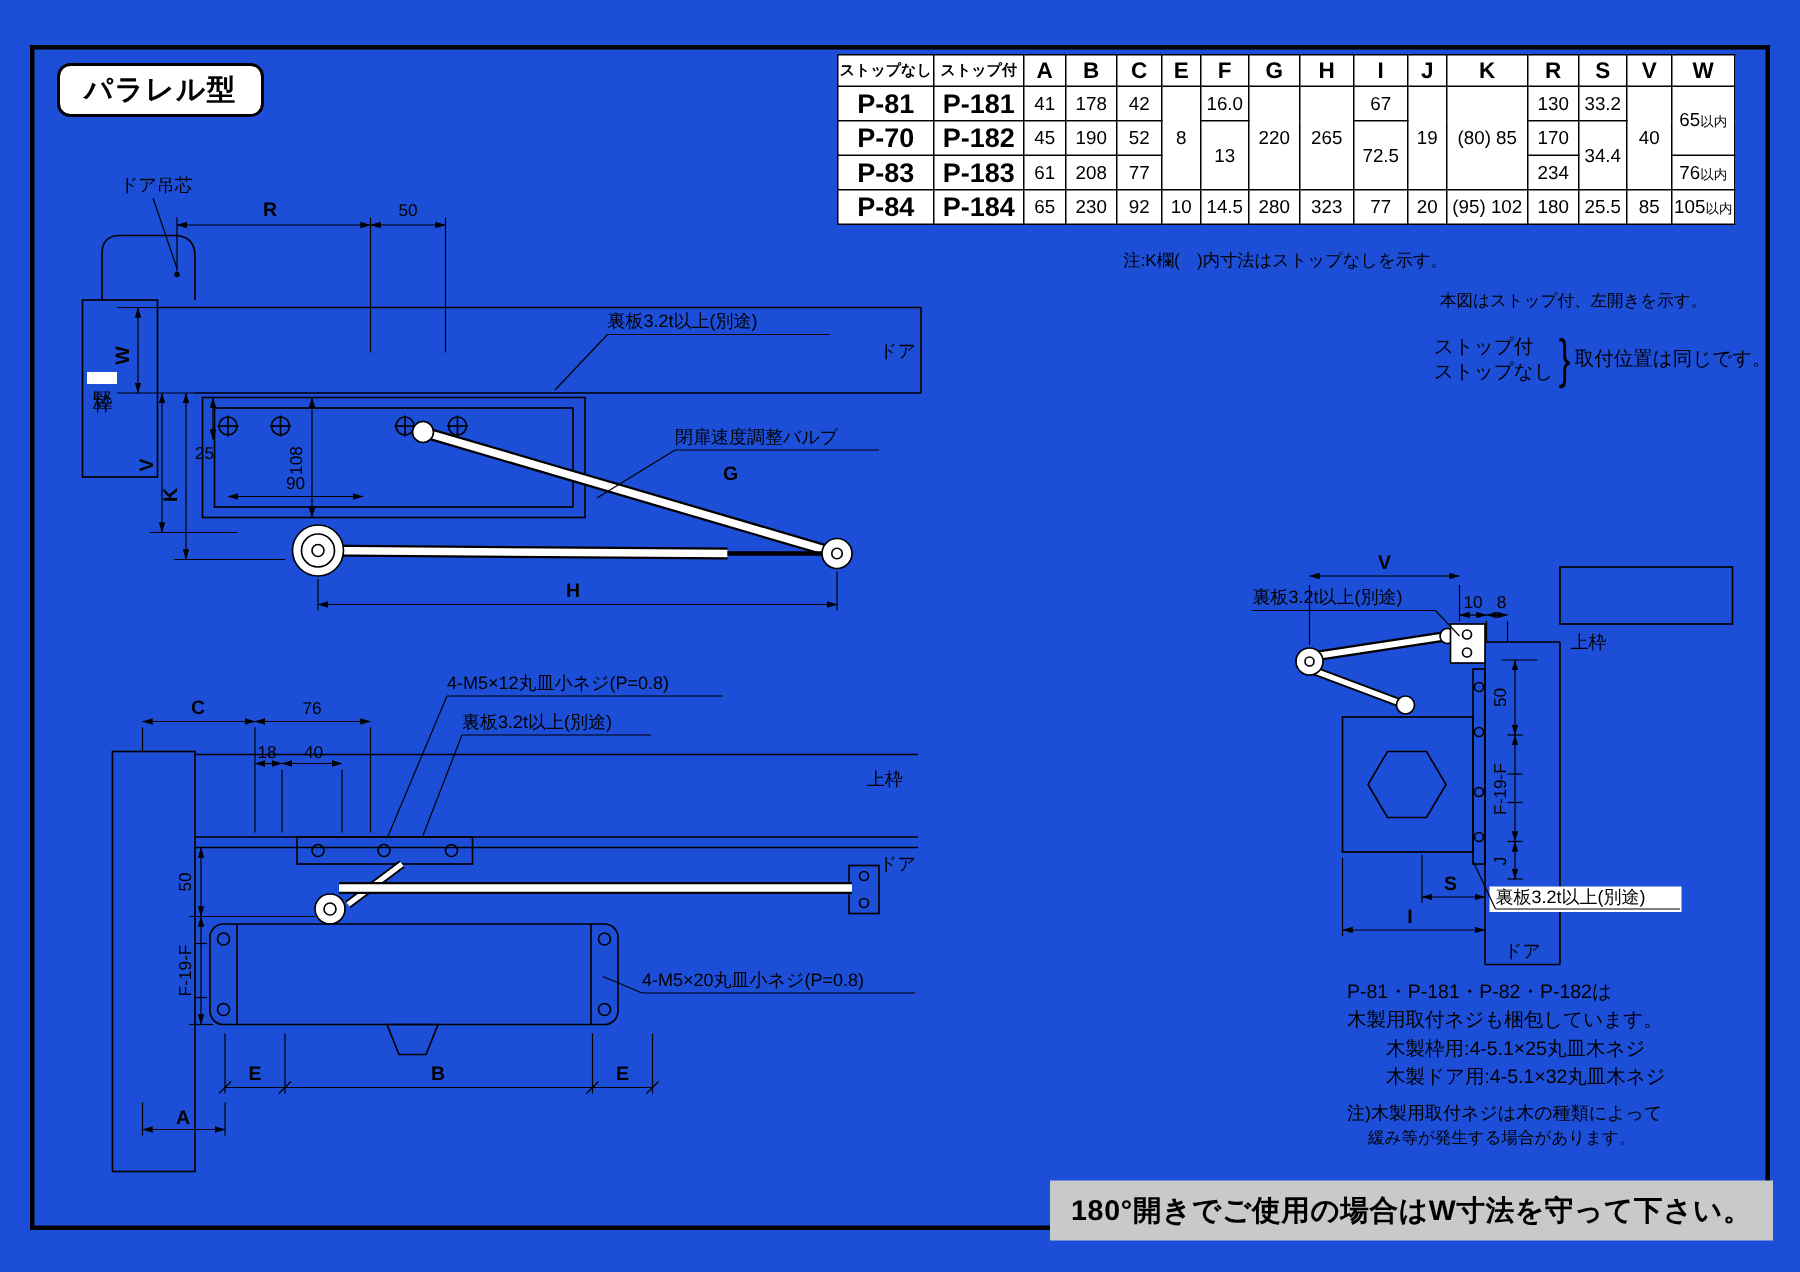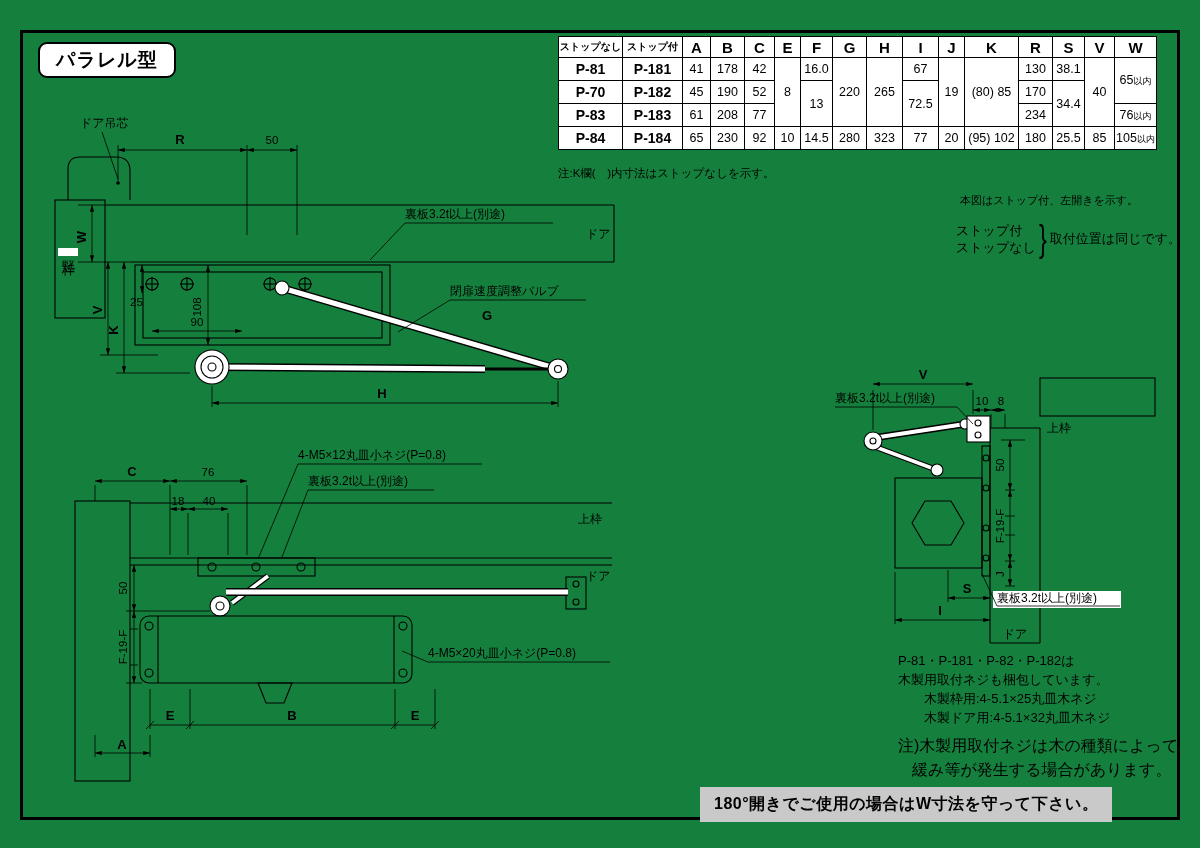--- a/index.html
+++ b/index.html
@@ -1,41 +1,41 @@
 <!DOCTYPE html>
 <html><head>
 <meta charset="utf-8">
 <style>
   *{margin:0;padding:0;box-sizing:border-box}
   html,body{width:1200px;height:848px;background:#fff;color:#000;
     font-family:"Liberation Sans",sans-serif;position:relative;overflow:hidden}
-  .page{position:absolute;inset:0;background:#15803d}
+  .page{position:absolute;inset:0;background:#1d4ed8}
   .frame{position:absolute;left:20px;top:30px;width:1160px;height:790px;border:3px solid #000}
   .title-box{position:absolute;left:38px;top:42px;border:2px solid #000;border-radius:9px;
     padding:3px 16px;font-size:19px;font-weight:bold;letter-spacing:1px;background:#fff}
   table.spec{position:absolute;left:558px;top:36px;border-collapse:collapse;table-layout:fixed;width:598px;background:#fff}
   table.spec th,table.spec td{border:1.2px solid #000;text-align:center;vertical-align:middle;padding:0;overflow:hidden}
   table.spec th{font-size:15px;font-weight:bold;height:21px}
   table.spec th.hsmall{font-size:10px;font-weight:bold}
   table.spec td{font-size:12.5px;height:23px}
-  table.spec td.model{font-size:14px;font-weight:bold}
+  table.spec td.model{font-size:18px;font-weight:bold}
   .sfx{font-size:9px}
-  .note-k{position:absolute;left:558px;top:166px;width:598px;text-align:left;font-size:11.5px}
+  .note-k{position:absolute;left:558px;top:166px;width:598px;text-align:center;font-size:11.5px}
   .note-fig{position:absolute;left:960px;top:193px;font-size:11px}
   .stop-group{position:absolute;left:956px;top:218px;display:flex;align-items:center;font-size:13px}
   .stop-lines div{line-height:17px}
   .brace{font-size:36px;font-weight:normal;transform:scaleX(0.65);margin:0 1px}
   .vtext{position:absolute;left:58px;top:248px;writing-mode:vertical-rl;font-size:13px;
     background:#fff;padding:2px 1px;letter-spacing:2px}
   .wood{position:absolute;left:898px;top:652px;font-size:13px;line-height:1.45}
   .wood .ind{padding-left:26px}
-  .wood .wnote{font-size:16px;margin-top:7px}
-  .wood .wnote2{font-size:16px;padding-left:14px}
+  .wood .wnote{font-size:12px;margin-top:7px}
+  .wood .wnote2{font-size:11px;padding-left:14px}
   .bottom-note{position:absolute;left:700px;top:787px;background:#c9c9c9;padding:7px 14px;
-    font-size:16px;font-weight:bold;letter-spacing:.5px}
+    font-size:19px;font-weight:bold;letter-spacing:.5px}
   svg.dwg{position:absolute;overflow:visible}
   svg .ln, svg .ln *{stroke:#000;stroke-width:1.1;fill:none}
   svg .lnf{stroke:#000;stroke-width:1.1;fill:#fff}
   svg .dim line{stroke:#000;stroke-width:.8;fill:none}
   svg text{fill:#000}
   svg .lbl{font:bold 13px "Liberation Sans",sans-serif}
   svg .num{font:11.5px "Liberation Sans",sans-serif}
   svg .jp{font:12px "Liberation Sans",sans-serif}
 </style>
 </head>
@@ -95,21 +95,21 @@
           <td>178</td>
           <td>42</td>
           <td rowspan="3">8</td>
           <td>16.0</td>
           <td rowspan="3">220</td>
           <td rowspan="3">265</td>
           <td>67</td>
           <td rowspan="3">19</td>
           <td rowspan="3">(80) 85</td>
           <td>130</td>
-          <td>38.1</td>
+          <td>33.2</td>
           <td rowspan="3">40</td>
           <td rowspan="2">65<span class="sfx">以内</span></td>
         </tr>
         <tr>
           <td class="model">P-70</td>
           <td class="model">P-182</td>
           <td>45</td>
           <td>190</td>
           <td>52</td>
           <td rowspan="2">13</td>

